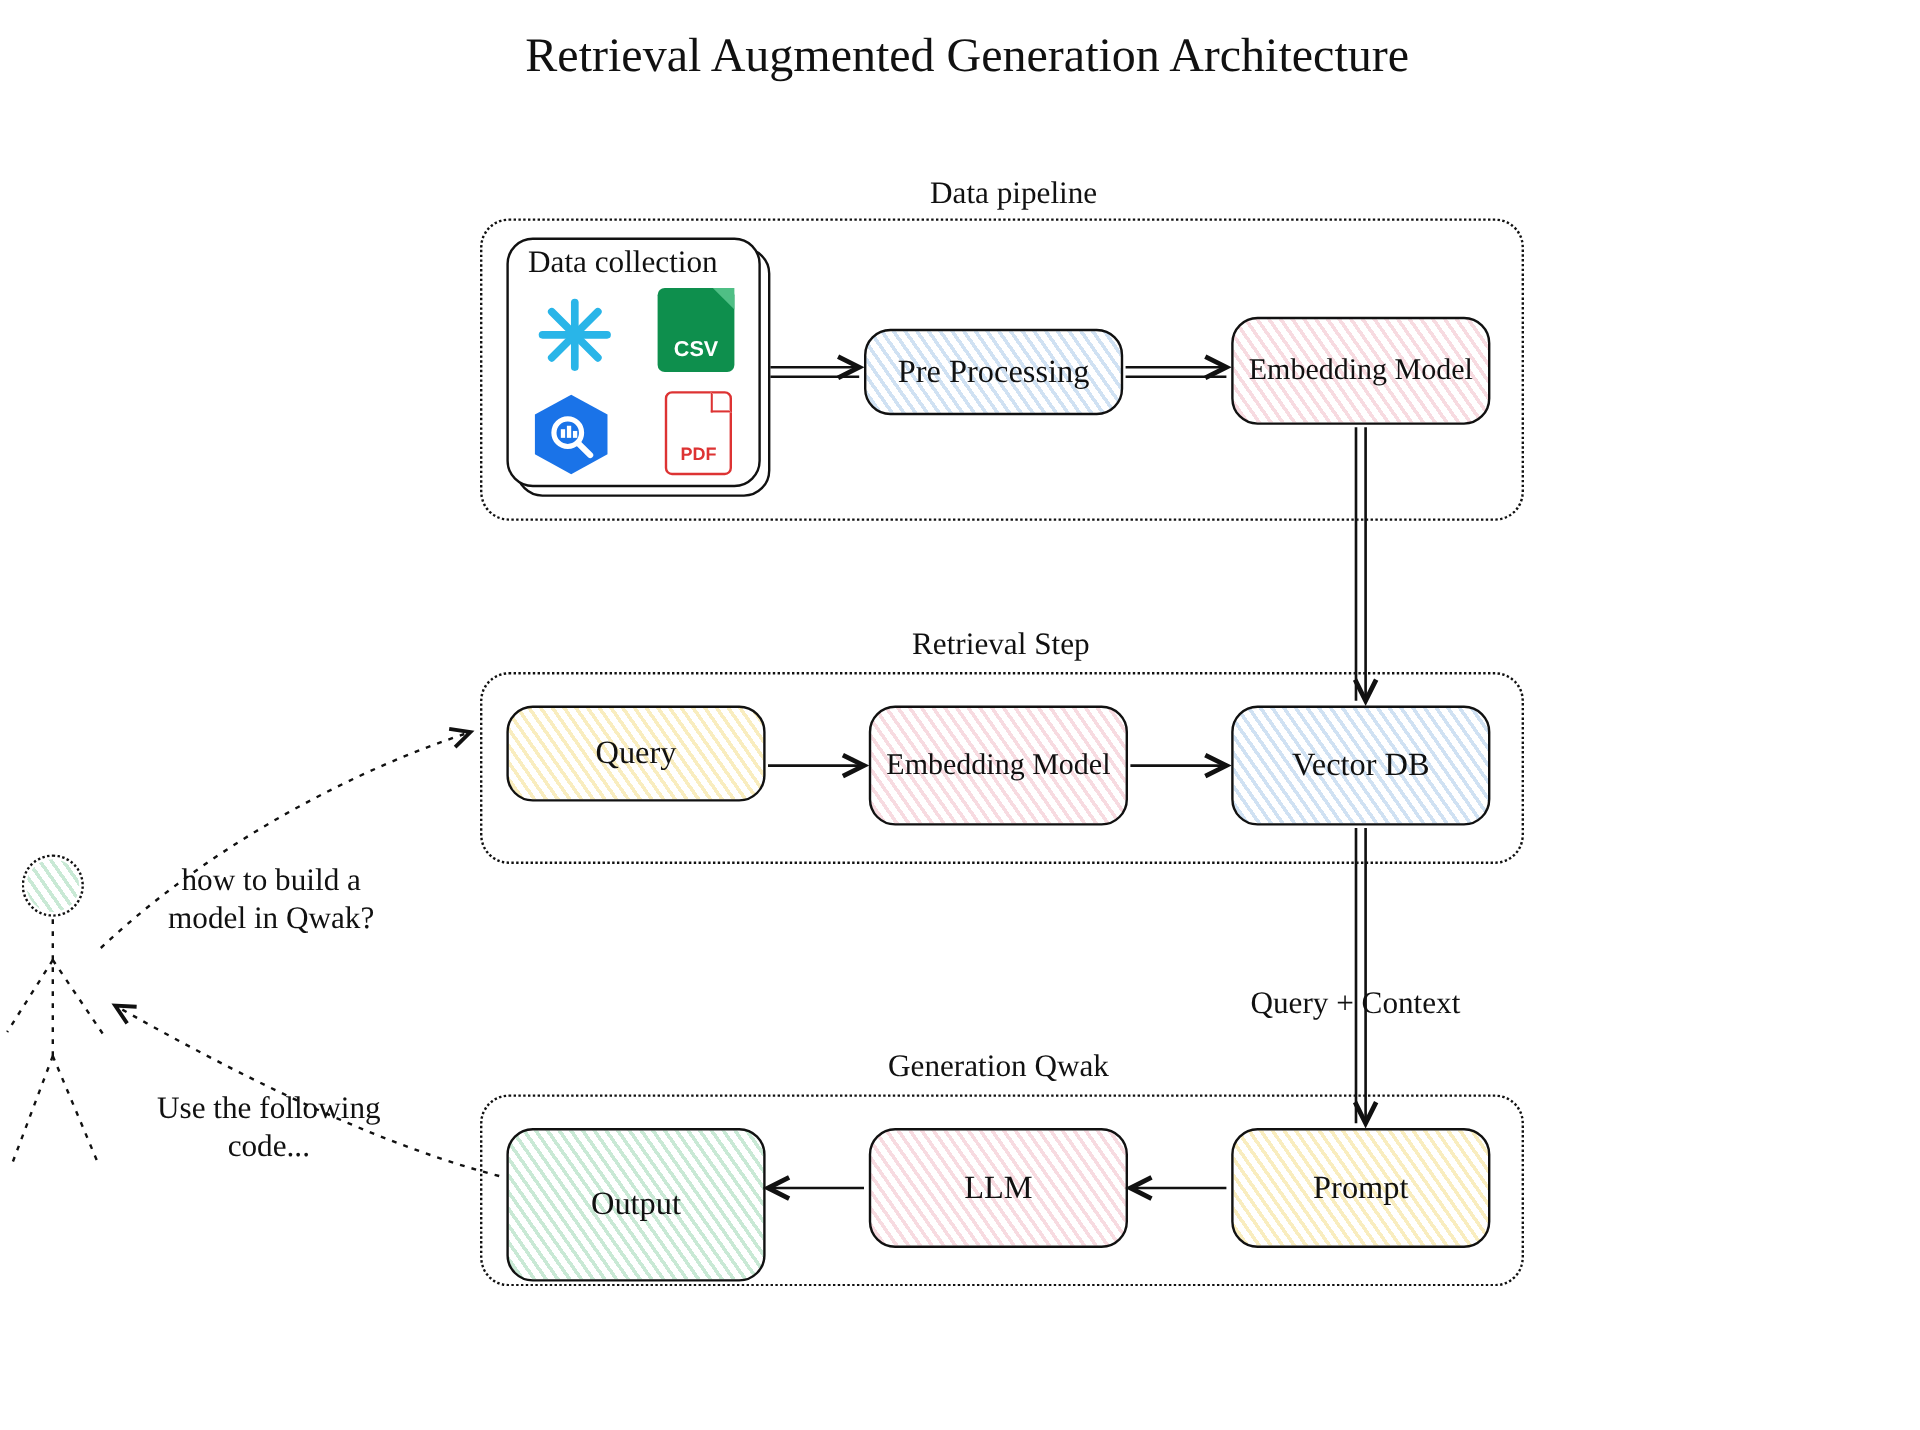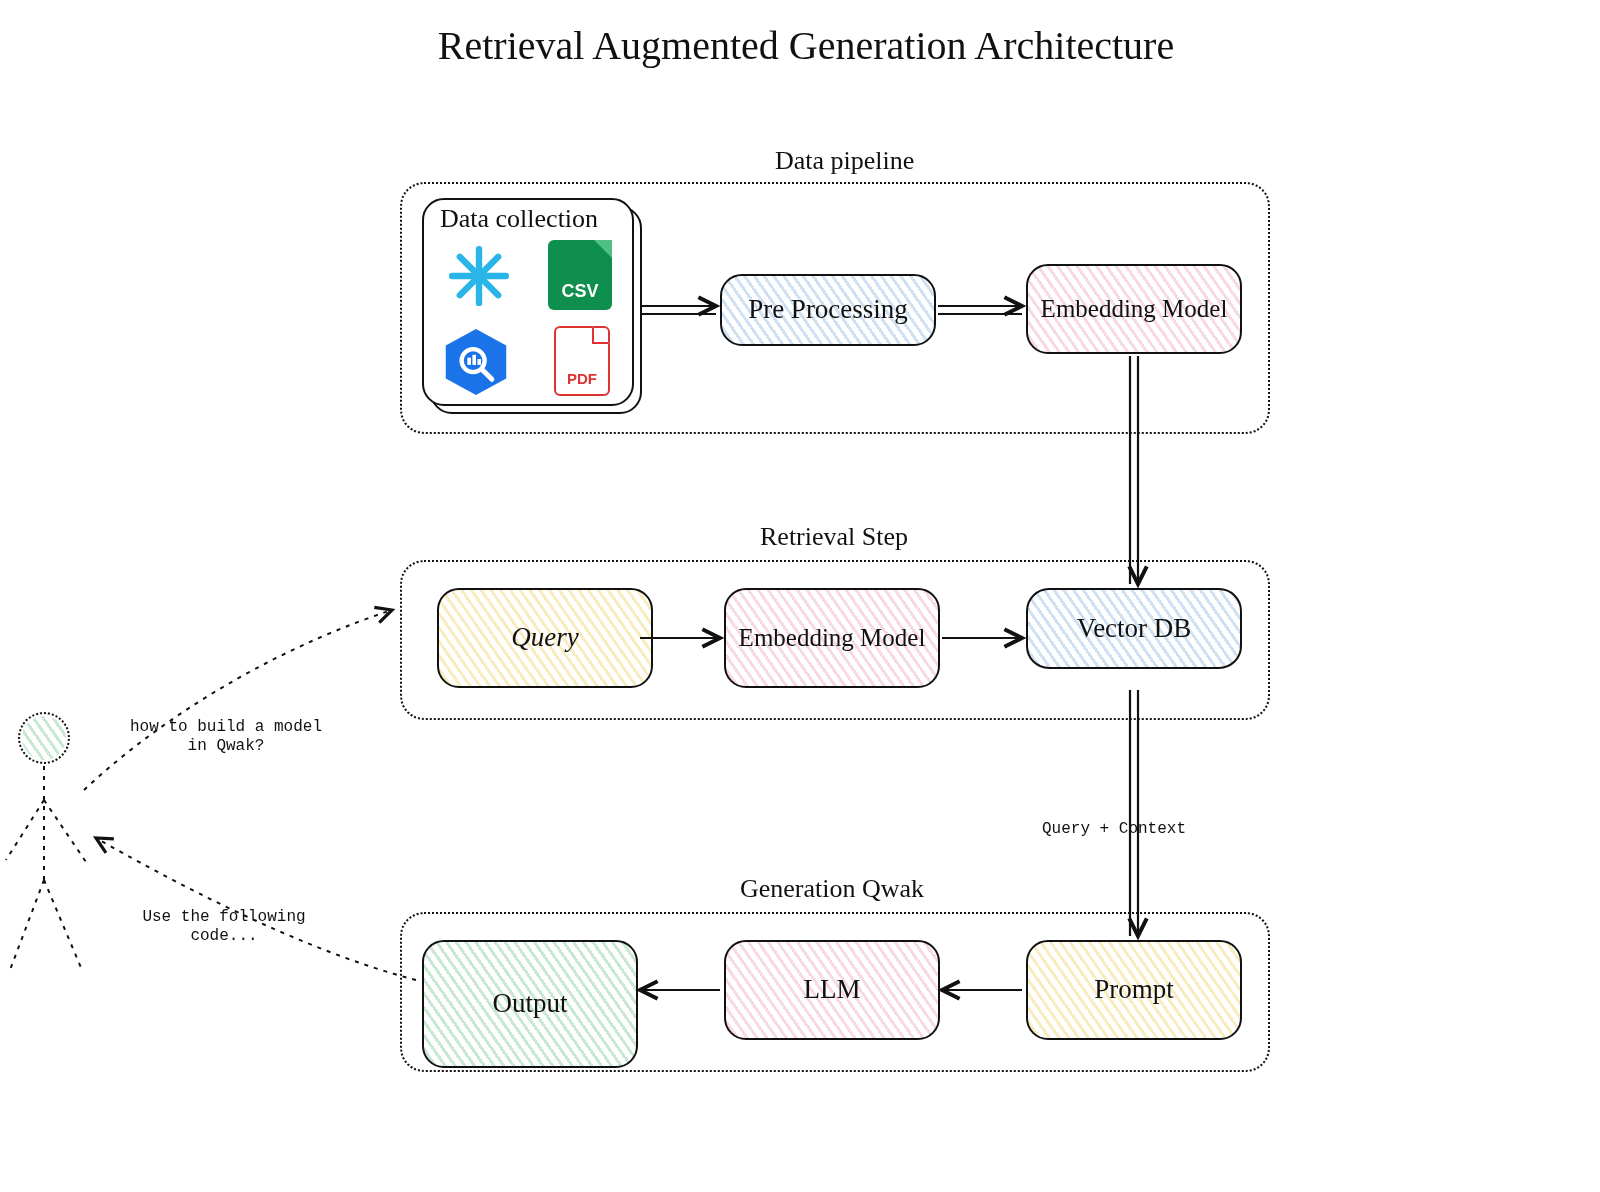--- a/index.html
+++ b/index.html
@@ -26,28 +26,28 @@
   .dc-title{position:absolute;font-size:26px;}
 
   
   svg.arrows{position:absolute;inset:0;width:1600px;height:1192px;pointer-events:none;}
   .solid-arrow{stroke:#111;stroke-width:2.2;fill:none;marker-end:url(#ahead);}
   .dbl-arrow{stroke:#111;stroke-width:2.2;fill:none;marker-end:url(#ahead);}
   .dotted-arrow{stroke:#111;stroke-width:2;stroke-dasharray:4 6;fill:none;marker-end:url(#ahead-open);}
   .dotted-line{stroke:#111;stroke-width:2;stroke-dasharray:4 6;fill:none;}
 
   .title{position:absolute;font-size:40px;left:0;right:0;text-align:center;top:22px;padding-left:12px;}
-  .anno{position:absolute;font-size:16px;text-align:center;line-height:1.2;font-family:Liberation Mono, monospace;}
+  .anno{position:absolute;font-size:26px;text-align:center;line-height:1.2;}
 
   
   .head{position:absolute;width:52px;height:52px;border-radius:50%;border:2px dotted #111;}
   .head .fill{position:absolute;inset:2px;border-radius:50%;}
 
   
-  .icon{position:absolute;display:flex;align-items:flex-start;justify-content:center;}
+  .icon{position:absolute;display:flex;align-items:center;justify-content:center;}
   .csv-tile{width:64px;height:70px;background:#0e8f4d;border-radius:6px;position:relative;color:#fff;font:700 18px/1 sans-serif;display:flex;align-items:flex-end;justify-content:center;padding-bottom:10px;}
   .csv-tile:after{content:"";position:absolute;top:0;right:0;border-style:solid;border-width:0 18px 18px 0;border-color:transparent #4fbf85 transparent transparent;}
   .pdf-tile{width:56px;height:70px;border:2px solid #d33;border-radius:6px;position:relative;color:#d33;font:700 15px/1 sans-serif;display:flex;align-items:flex-end;justify-content:center;padding-bottom:8px;background:#fff;}
   .pdf-tile .corner{position:absolute;top:-2px;right:-2px;width:18px;height:18px;background:#fff;border-left:2px solid #d33;border-bottom:2px solid #d33;clip-path:polygon(0 0,100% 100%,0 100%);}
   .hex{width:72px;height:72px;}
 </style>
 </head>
 <body>
 <div class="stage">
 
@@ -102,27 +102,27 @@
       </div>
 </div>
 
 <div class="node hatch-blue" style="left:720px;top:274px;width:216px;height:72px;">
       <span>Pre Processing</span>
     </div>
 <div class="node hatch-pink small-text" style="left:1026px;top:264px;width:216px;height:90px;">
       <span>Embedding Model</span>
     </div>
 
-<div class="node hatch-yellow" style="left:437px;top:588px;width:216px;height:100px;font-style:italic;">
+<div class="node hatch-yellow" style="left:422px;top:588px;width:216px;height:80px;">
       <span>Query</span>
     </div>
 <div class="node hatch-pink small-text" style="left:724px;top:588px;width:216px;height:100px;">
       <span>Embedding Model</span>
     </div>
-<div class="node hatch-blue" style="left:1026px;top:588px;width:216px;height:81px;border-radius:23px;">
+<div class="node hatch-blue" style="left:1026px;top:588px;width:216px;height:100px;">
       <span>Vector DB</span>
     </div>
 
 <div class="node hatch-yellow" style="left:1026px;top:940px;width:216px;height:100px;">
       <span>Prompt</span>
     </div>
 <div class="node hatch-pink" style="left:724px;top:940px;width:216px;height:100px;">
       <span>LLM</span>
     </div>
 <div class="node hatch-green" style="left:422px;top:940px;width:216px;height:128px;">

